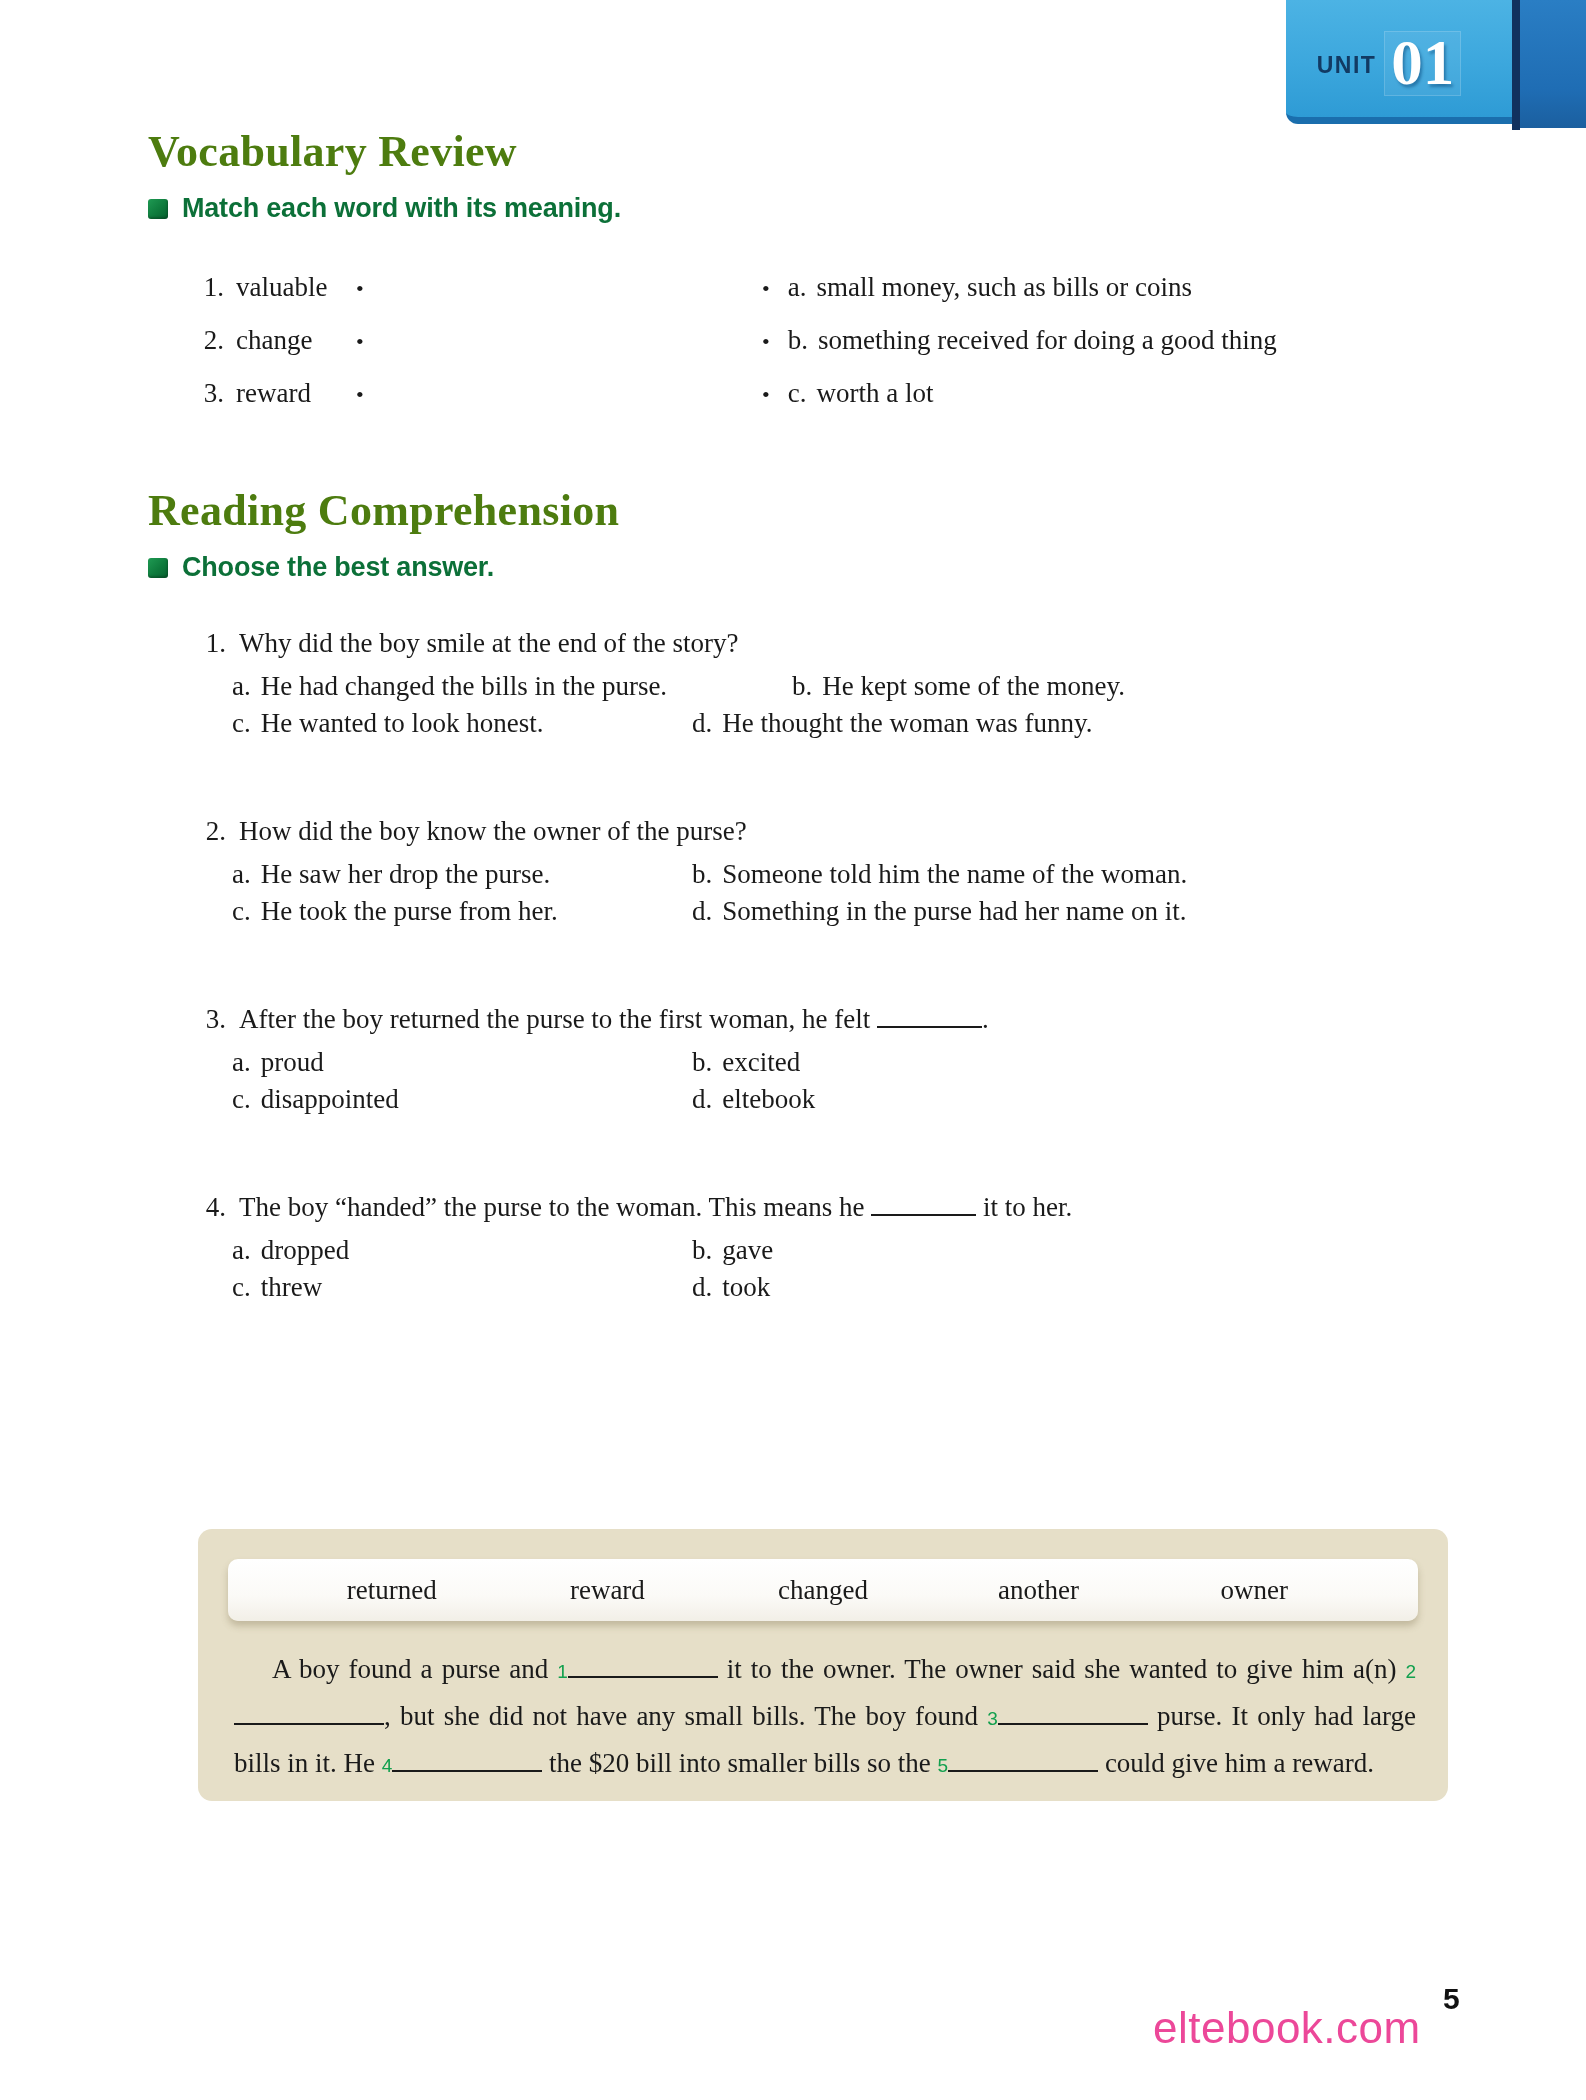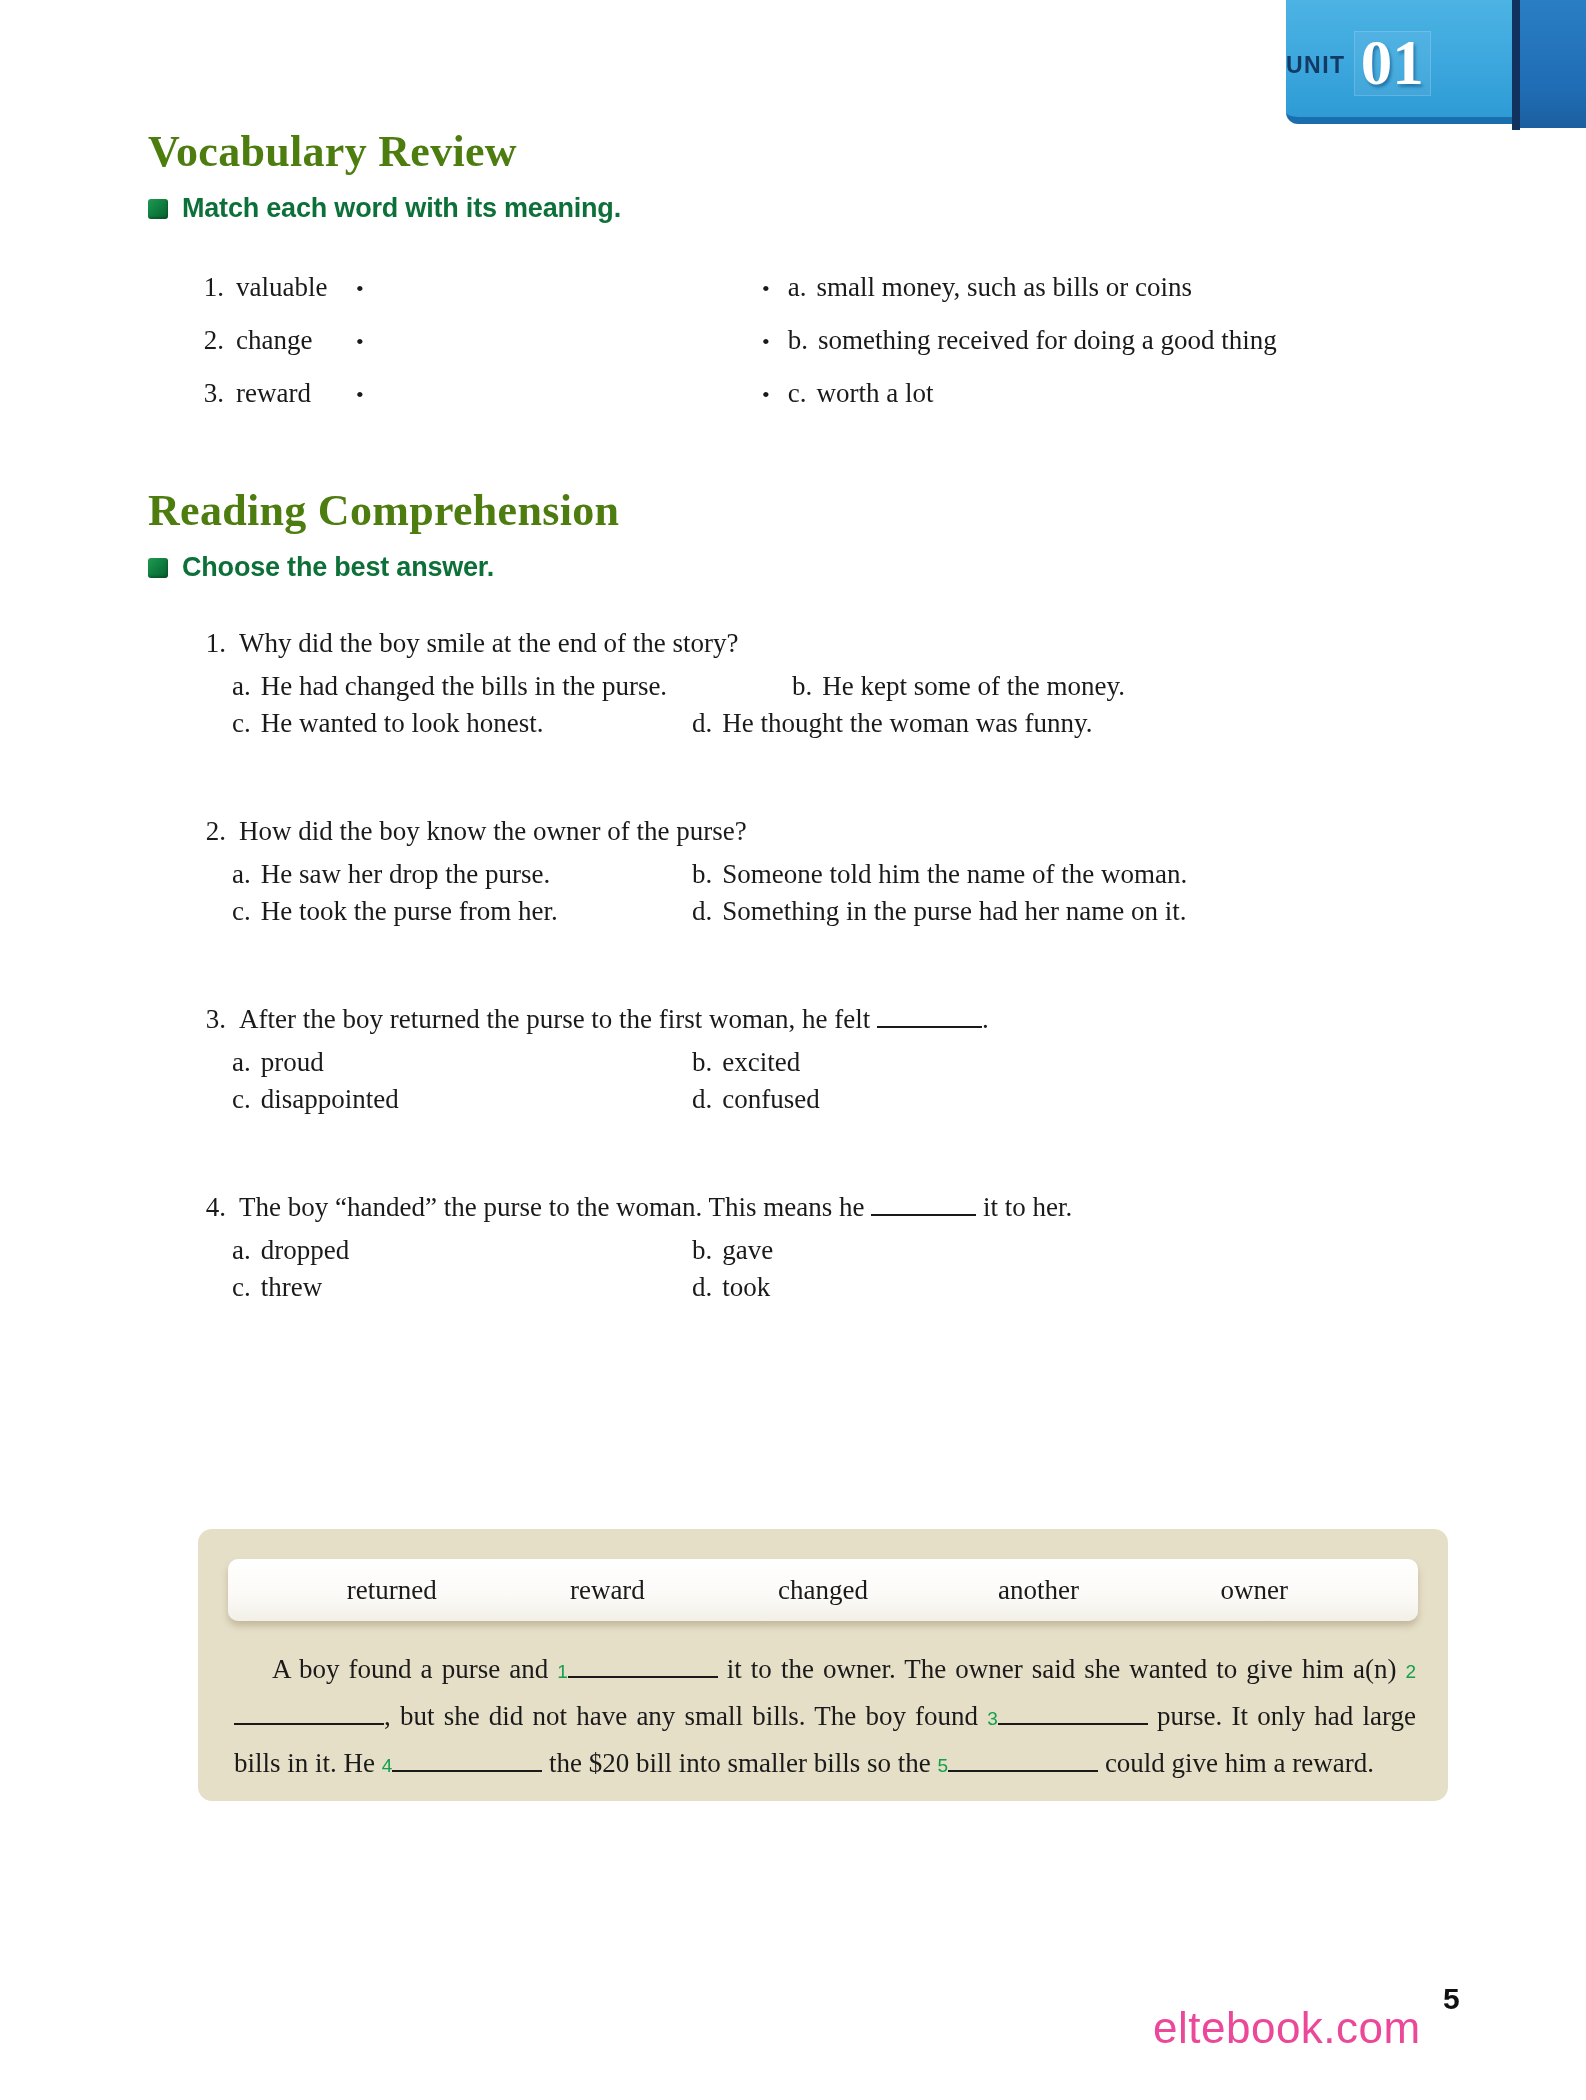--- a/index.html
+++ b/index.html
@@ -44,21 +44,21 @@
     top: 0;
     right: 74px;
     width: 226px;
     height: 124px;
     background: linear-gradient(180deg, #4cb3e4 0%, #3ca7dd 55%, #2e9bd5 100%);
     border-bottom-left-radius: 12px;
     border-bottom: 7px solid #1a6ead;
     box-sizing: border-box;
     display: flex;
     align-items: center;
-    justify-content: flex-start;
+    justify-content: center;
     padding-right: 20px;
   }
   .unit-word {
     font-family: "Liberation Sans", sans-serif;
     font-weight: bold;
     font-size: 23px;
     letter-spacing: 1.5px;
     color: #123a63;
     margin-right: 8px;
     margin-top: 14px;
@@ -355,21 +355,21 @@
         <span>excited</span>
       </span>
     </div>
     <div class="opt-row" style="margin-left:42px;">
       <span class="opt" style="width:460px;">
         <span class="opt-letter">c.</span>
         <span>disappointed</span>
       </span>
       <span class="opt">
         <span class="opt-letter">d.</span>
-        <span>confused</span>
+        <span>eltebook</span>
       </span>
     </div>
   </div>
 
   <div class="blk q-block" style="left:190px; top:1192px; width:1260px;">
     <div class="q-stem">
       <span class="q-num">4.</span>
       <span>
         <span>The boy “handed” the purse to the woman. This means he</span>
         <span class="blank-line" style="width:105px;"></span>

